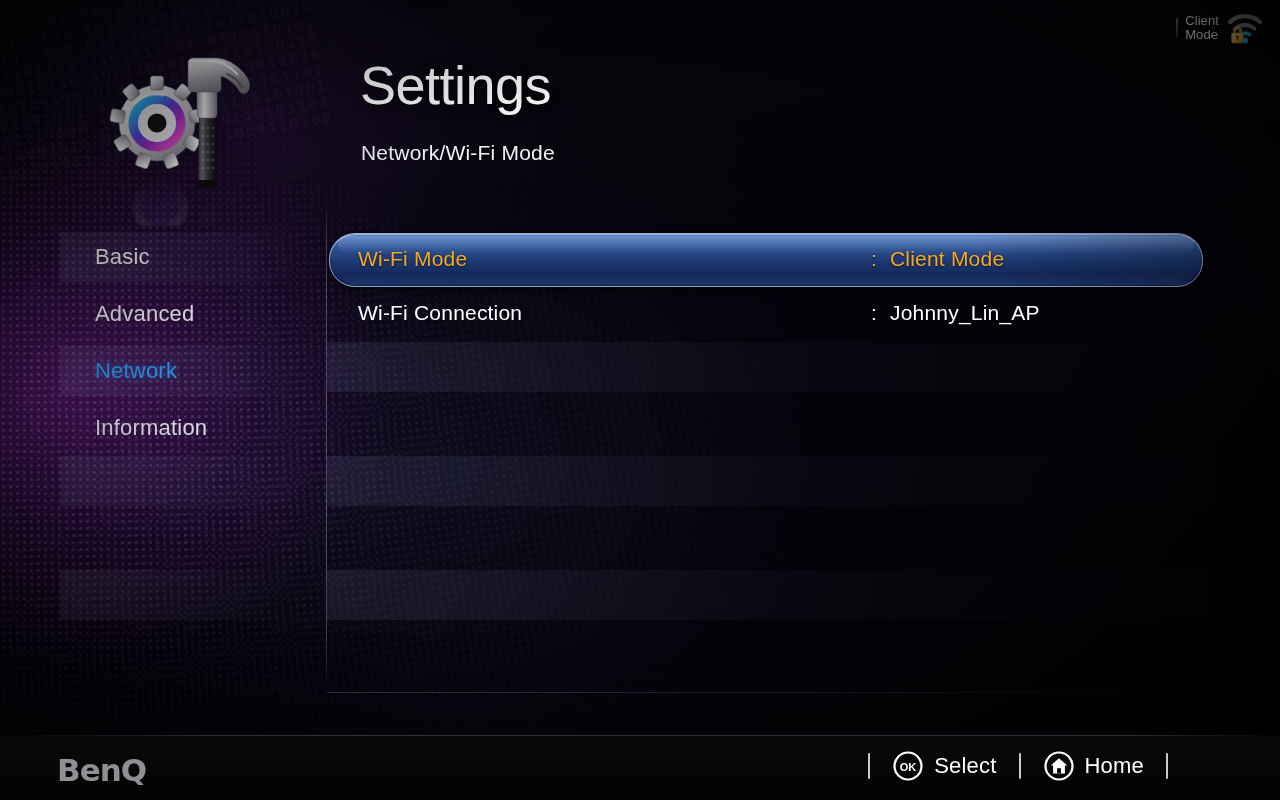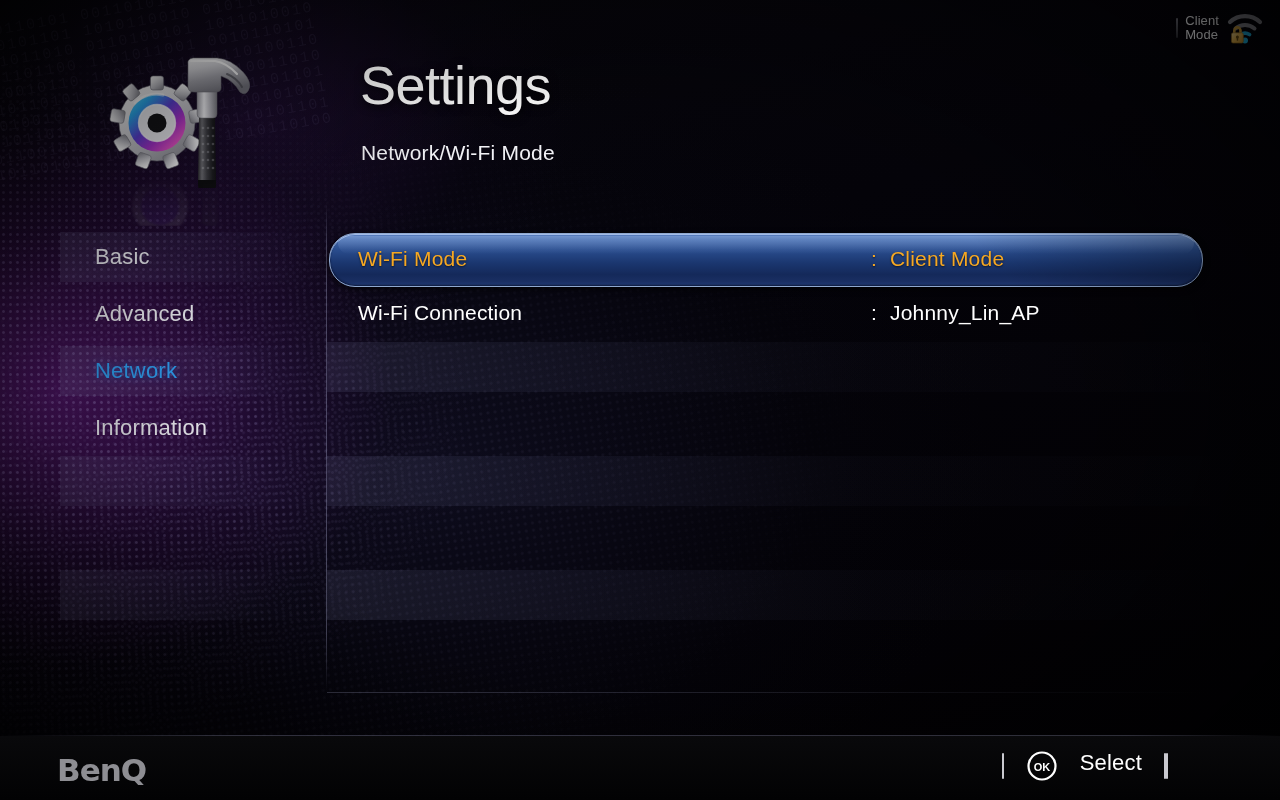--- a/index.html
+++ b/index.html
@@ -106,21 +106,21 @@
     background:linear-gradient(to right, rgba(150,152,185,.32), rgba(150,152,185,.10) 70%, rgba(150,152,185,0));}
 
   
   .footer-rule{position:absolute;left:0;top:735px;width:1280px;height:1px;
     background:linear-gradient(to right, rgba(120,122,150,0) 0%, rgba(150,152,185,.30) 18%, rgba(150,152,185,.30) 88%, rgba(120,122,150,0) 100%);}
   #footer{position:absolute;left:0;top:736px;width:1280px;height:64px;
     background:linear-gradient(to bottom,#09090b,#020203);}
   .benq{position:absolute;left:57px;top:752px;font-size:31px;font-weight:700;color:#8e8e93;
     letter-spacing:-1px;font-family:"DejaVu Sans","Liberation Sans",sans-serif;}
   .hints{position:absolute;right:112px;top:750px;display:flex;align-items:center;gap:0;}
-  .hint{display:flex;align-items:flex-start;gap:22px;padding:0 22px;}
+  .hint{display:flex;align-items:center;gap:10px;padding:0 22px;}
   .hint .txt{font-size:22px;color:#fff;letter-spacing:.2px;}
   .hint-sep{width:2px;height:26px;background:#c9c9cf;border-radius:1px;}
   .keyic{width:32px;height:32px;position:relative;}
 </style>
 </head>
 <body>
 
 <div id="screen">
   <div class="bg-base"></div>
   <div class="bg-dots"></div>
@@ -322,16 +322,26 @@
       <div class="keyic">
         <svg width="32" height="32" viewBox="0 0 32 32">
           <circle cx="16" cy="16" r="13.5" fill="none" stroke="#fff" stroke-width="2.2"></circle>
           <text x="16" y="20.5" text-anchor="middle" font-family="Liberation Sans, sans-serif" font-size="11" font-weight="700" fill="#fff">OK</text>
         </svg>
       </div>
       <div class="txt">Select</div>
     </div>
 
     <div class="hint-sep"></div>
+    <div class="hint">
+      <div class="keyic">
+        <svg width="32" height="32" viewBox="0 0 32 32">
+          <circle cx="16" cy="16" r="13.5" fill="none" stroke="#fff" stroke-width="2.2"></circle>
+          <path d="M16,8.2 L24.2,15.4 L21.9,15.4 L21.9,23.4 L10.1,23.4 L10.1,15.4 L7.8,15.4 Z" fill="#fff"></path>
+          <rect x="14.1" y="18.2" width="3.8" height="5.2" fill="#0a0a0c"></rect>
+        </svg>
+      </div>
+      <div class="txt">Home</div>
+    </div>
 
     <div class="hint-sep"></div>
   </div>
 </div>
 
 </body></html>

